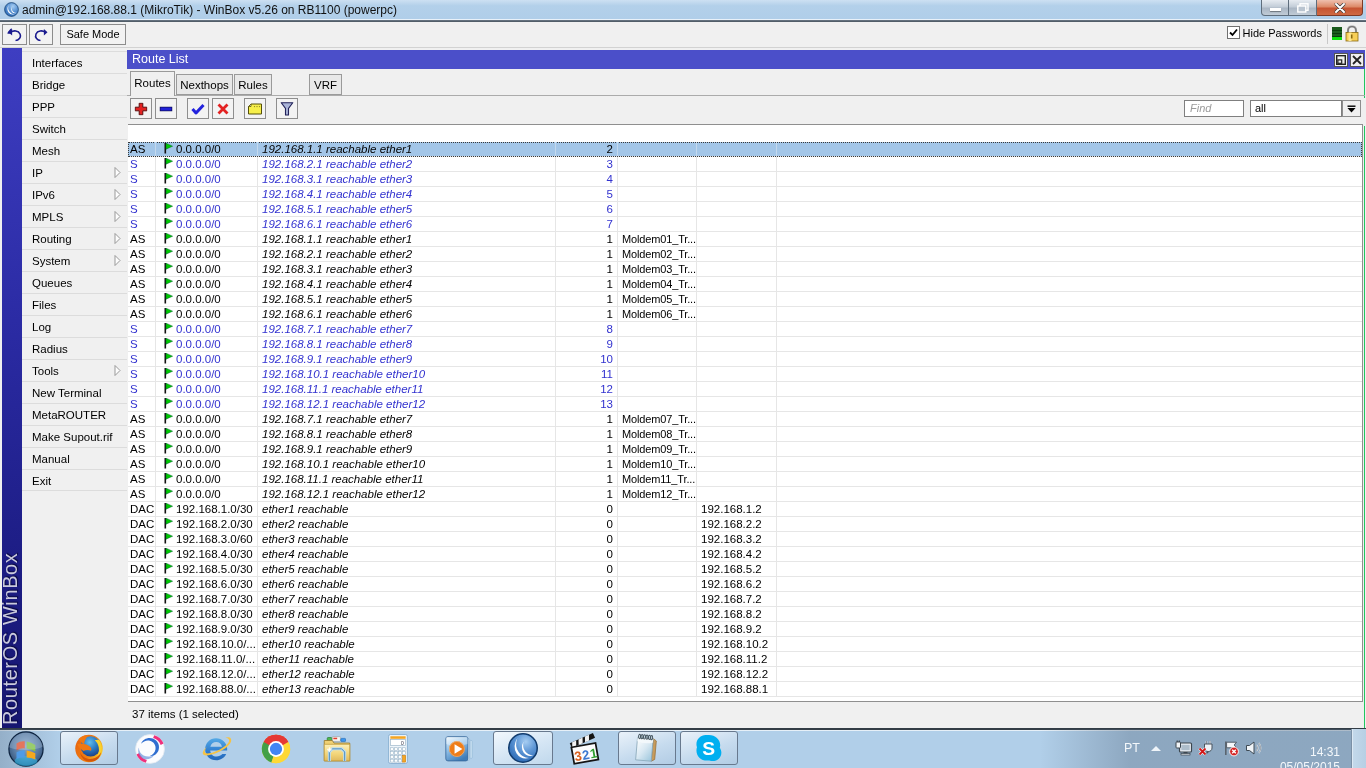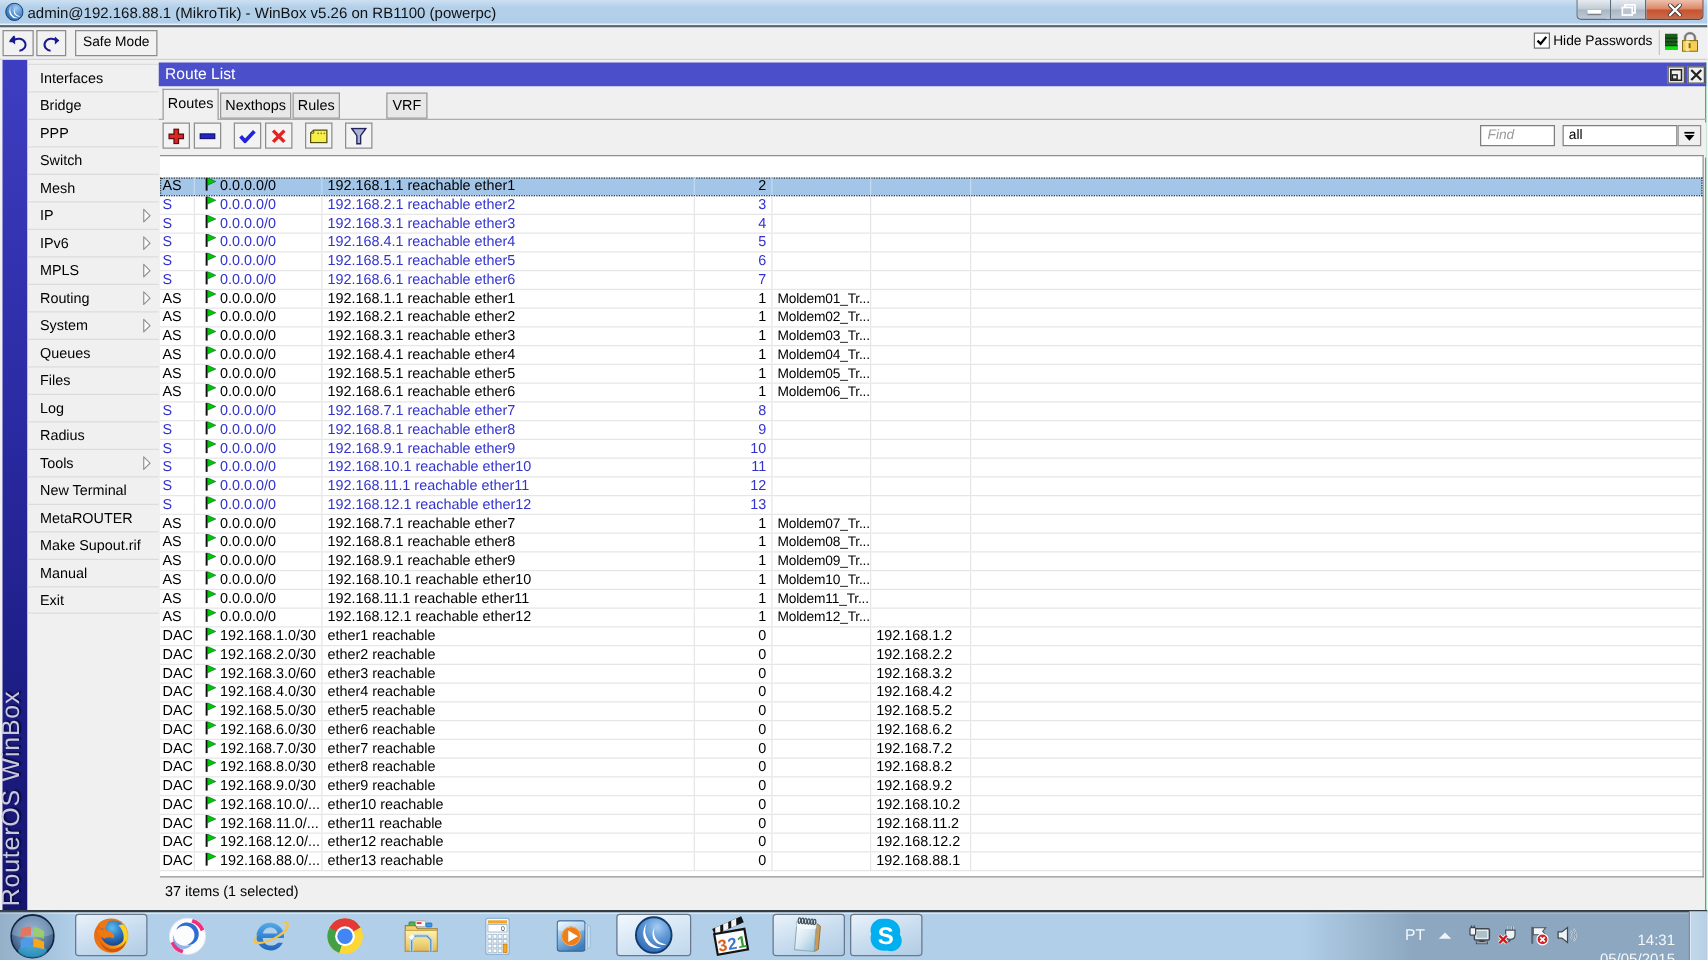--- a/index.html
+++ b/index.html
@@ -88,21 +88,21 @@
 #gh4{left:490px;width:79px;}
 #gh5{left:569px;width:80px;}
 #sortar{position:absolute;right:8px;top:4px;}
 #colbtn{position:absolute;right:0px;top:0px;width:15px;height:16px;border-left:1px solid #c3c3c3;background:#f0f0f0;}
 #colbtn svg{position:absolute;left:3px;top:5px;}
 #gbody{position:absolute;left:0;top:17px;width:1234px;}
 .r{position:relative;height:15px;line-height:14px;font-size:11.5px;color:#000;border-bottom:1px solid #e6e6e6;white-space:nowrap;}
 .r div{position:absolute;top:0;height:14px;border-right:1px solid #e6e6e6;overflow:hidden;}
 .c0{left:0;width:28px;padding-left:2px;}
 .c1{left:28px;width:102px;padding-left:8px;}
-.c2{left:130px;width:298px;padding-left:4px;}
+.c2{left:130px;width:298px;padding-left:4px;font-style:italic;}
 .c3{left:428px;width:62px;text-align:right;padding-right:4px;}
 .c4{left:490px;width:79px;padding-left:4px;font-size:11px;letter-spacing:-0.15px;}
 .c5{left:569px;width:80px;padding-left:4px;}
 .c6{left:649px;width:585px;border-right:none!important;}
 .b{color:#3232cf;}
 .fl{vertical-align:-1px;margin-right:3px;}
 .sel{background:#a3c6e8;outline:1px dotted #3a3a3a;outline-offset:-1px;}
 .sel div{border-right-color:#c3d9ee;}
 #status{position:absolute;left:5px;top:658px;font-size:11.5px;color:#000;}
 

